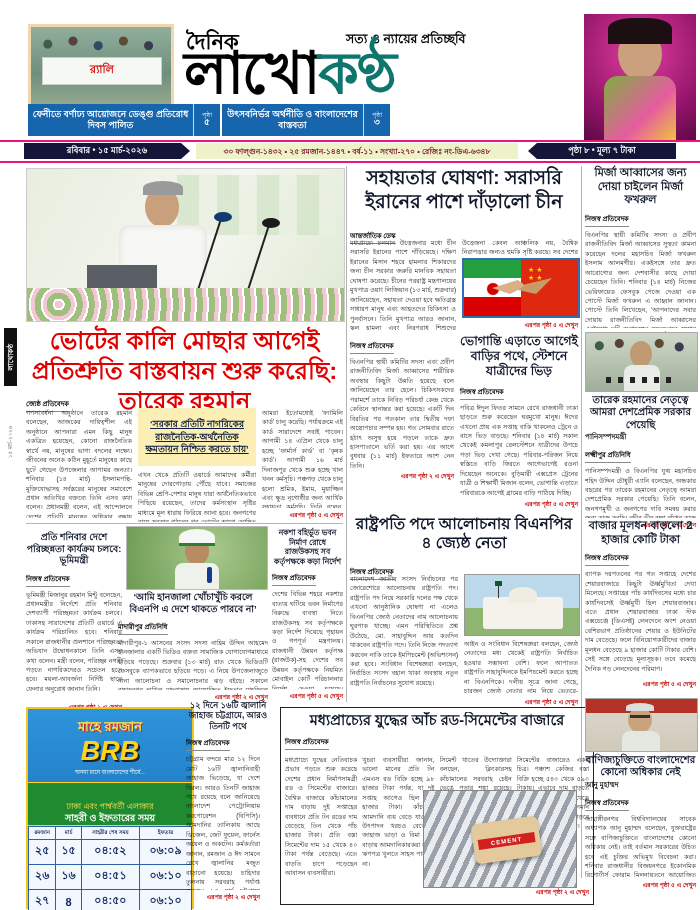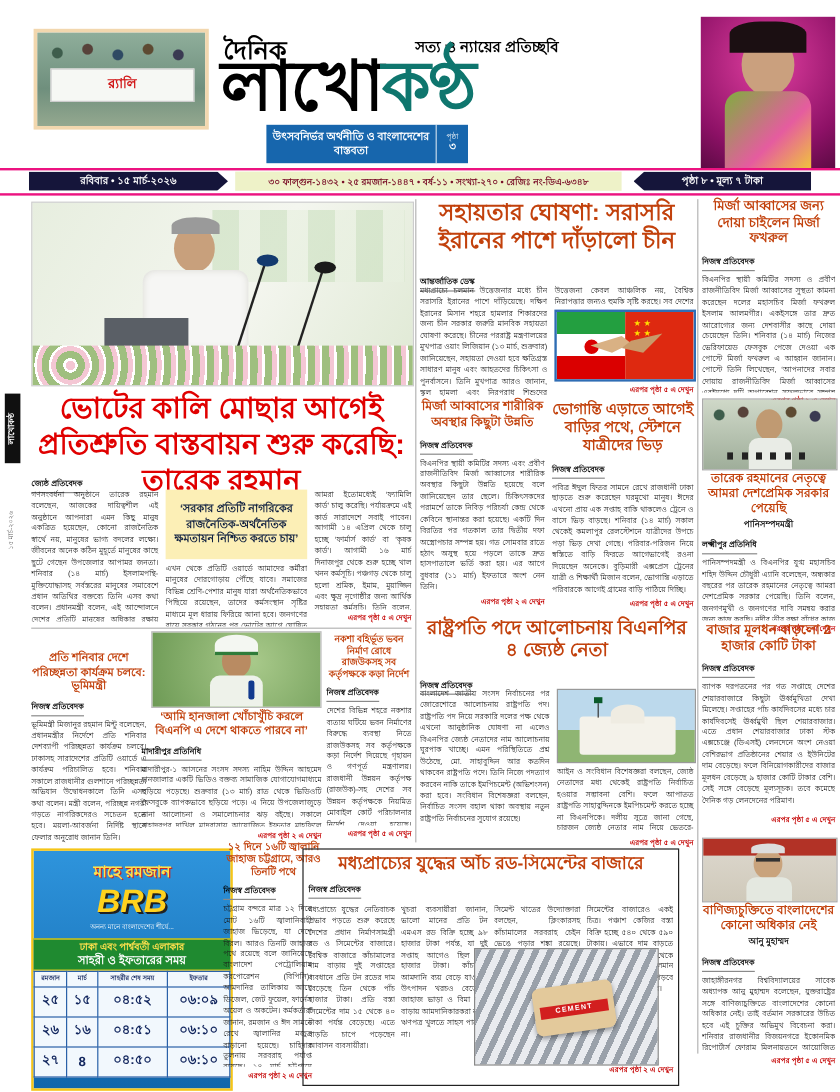--- a/index.html
+++ b/index.html
@@ -1,24 +1,24 @@
 <!DOCTYPE html>
 <html><head>
 <meta charset="utf-8">
 <style>
   html,body{margin:0;padding:0;background:#e9e9e9;}
   #page{position:relative;width:700px;height:910px;background:#ffffff;overflow:hidden;
         font-family:"Liberation Sans",sans-serif;color:#111;}
   .abs{position:absolute;}
-  .hd{font-weight:bold;color:#c2410c;text-align:center;line-height:1.24;}
+  .hd{font-weight:bold;color:#0f172a;text-align:center;line-height:1.24;}
   .bd{font-size:6.3px;line-height:1.5;text-align:justify;color:#1a1a1a;overflow:hidden;}
   .bl{font-size:6.6px;font-weight:bold;color:#000;border-bottom:1px solid #8a8a8a;
       display:inline-block;padding-bottom:1px;margin:2px 0 3px 0;}
   .jp{color:#c40000;font-size:6px;font-weight:bold;text-align:right;margin-top:2px;}
-  .attr{font-size:7.2px;font-weight:bold;text-align:center;}
+  .attr{font-size:7.2px;font-weight:bold;text-align:left;}
   .sep{background:#b5b5b5;}
   
   .daily{font-size:21px;font-weight:bold;color:#000;}
   .slogan{font-size:12.5px;font-weight:bold;color:#000;}
   .mast{font-size:58px;font-weight:900;letter-spacing:-2px;line-height:1;}
   .mast .tb{color:#000;}
   .mast .tr{color:#0f766e;}
   .teaser{background:#1766ad;color:#fff;display:flex;align-items:stretch;}
   .teaser .lab{flex:1;display:flex;align-items:center;justify-content:center;
       font-weight:bold;font-size:9px;text-align:center;line-height:1.25;padding:1px 3px;}
@@ -60,29 +60,29 @@
   .head-sil{position:absolute;border-radius:50%;}
   
   .adbox{background:linear-gradient(180deg,#2e94dc,#1266ab);border:2px solid #f5c518;}
   .ad-ram{font-size:13px;font-weight:900;color:#ffe14d;text-shadow:1px 1px 0 #c22;
       text-align:center;margin-top:8px;}
   .ad-brb{font-size:27px;font-weight:900;font-style:italic;color:#ffd21e;
       text-shadow:1px 1px 0 #222,2px 2px 0 #222;text-align:center;line-height:1;}
   .ad-tag{font-size:5.6px;color:#fff;text-align:center;margin-top:3px;}
   .ad-band{background:#1f8a30;border-top:1px solid #ffd21e;border-bottom:1px solid #ffd21e;
       text-align:center;padding:2px 0;}
-  .ad-band .l1{font-size:8px;font-weight:bold;color:#ffe14d;line-height:1.2;}
+  .ad-band .l1{font-size:8px;font-weight:normal;color:#ffe14d;line-height:1.2;margin-top:17px;}
   .ad-band .l2{font-size:9.5px;font-weight:bold;color:#fff;line-height:1.2;}
   .adtable{width:100%;border-collapse:collapse;background:#f2f8fd;}
   .adtable td,.adtable th{border:1px solid #2a61a8;text-align:center;color:#12265e;}
   .adtable th{font-size:5.4px;padding:2px 1px;}
   .adtable td{font-size:11px;font-weight:bold;padding:2.5px 1px;margin-left:20px;}
   .quote{background:#fcefb6;color:#102040;font-weight:bold;font-size:9.2px;
       text-align:center;line-height:1.35;display:flex;align-items:center;
-      justify-content:center;padding:3px 5px;}
+      justify-content:center;padding:3px 5px;text-decoration:underline;}
 </style>
 </head>
 <body>
 
 <div id="page">
 
   <div class="abs ph rally" style="left:28px;top:24px;width:140px;height:78px;">
     <div class="crowd"></div>
     <div class="banner">
       <span>র‍্যালি</span>
@@ -94,20 +94,27 @@
   <div class="abs mast" style="left:184px;top:44px;">
     <span class="tb">লাখো</span><span class="tr">কণ্ঠ</span>
   </div>
 
   <div class="abs ph rash" style="left:584px;top:14px;width:112px;height:126px;">
     <div class="head-sil" style="left:34px;top:14px;width:44px;height:52px;background:#caa07e;"></div>
     <div class="head-sil" style="left:24px;top:4px;width:64px;height:26px;background:#1b0f12;border-radius:40% 40% 0 0;"></div>
     <div class="abs" style="left:20px;top:62px;width:72px;height:64px;background:linear-gradient(135deg,#7fae3e,#e55c9f 60%,#f0c23e);border-radius:14px 14px 0 0;"></div>
   </div>
 
+  <div class="abs teaser" style="left:28px;top:104px;width:192px;height:32px;">
+    <div class="lab">ফেনীতে বর্ণাঢ্য আয়োজনে ডেঙ্গু প্রতিরোধ দিবস পালিত</div>
+    <div class="chip">
+      <span class="w">পৃষ্ঠা</span>
+      <span class="n">৫</span>
+    </div>
+  </div>
   <div class="abs teaser" style="left:222px;top:104px;width:168px;height:32px;">
     <div class="lab">উৎসবনির্ভর অর্থনীতি ও বাংলাদেশের বাস্তবতা</div>
     <div class="chip">
       <span class="w">পৃষ্ঠা</span>
       <span class="n">৩</span>
     </div>
   </div>
 
   <div class="abs magline" style="left:0;top:140px;width:700px;height:2px;"></div>
   <div class="abs dbox" style="left:24px;top:143px;width:166px;height:16px;clip-path:polygon(0 0,calc(100% - 9px) 0,100% 50%,calc(100% - 9px) 100%,0 100%);">রবিবার • ১৫ মার্চ-২০২৬</div>
@@ -148,21 +155,21 @@
       <div class="quote" style="height:52px;">‘সরকার প্রতিটি নাগরিকের রাজনৈতিক-অর্থনৈতিক ক্ষমতায়ন নিশ্চিত করতে চায়’</div>
       <div class="bd" style="height:52px;margin-top:4px;">এখন থেকে প্রতিটি ওয়ার্ডে আমাদের কর্মীরা মানুষের দোরগোড়ায় পৌঁছে যাবে। সমাজের বিভিন্ন শ্রেণি-পেশার মানুষ যারা অর্থনৈতিকভাবে পিছিয়ে রয়েছেন, তাদের কর্মসংস্থান সৃষ্টির মাধ্যমে মূল ধারায় ফিরিয়ে আনা হবে। জনগণের রায়ে সরকার গঠনের পর ভোটের আগে ঘোষিত সব প্রতিশ্রুতি বাস্তবায়নে কাজ শুরু করেছি।</div>
     </div>
     <div style="width:81px;">
       <div class="bd" style="height:100px;">আমরা ইতোমধ্যেই ‘ফ্যামিলি কার্ড’ চালু করেছি। পর্যায়ক্রমে এই কার্ড সারাদেশে সবাই পাবেন। আগামী ১৪ এপ্রিল থেকে চালু হচ্ছে ‘ফার্মার্স কার্ড’ বা ‘কৃষক কার্ড’। আগামী ১৬ মার্চ দিনাজপুর থেকে শুরু হচ্ছে খাল খনন কর্মসূচি। পঞ্চগড় থেকে চালু হলো শ্রমিক, ইমাম, মুয়াজ্জিন এবং ক্ষুদ্র নৃগোষ্ঠীর জন্য আর্থিক সহায়তা কর্মসূচি। তিনি বলেন, দেশের প্রয়োজনে সারাদেশে আমাদের প্রত্যেকটা কর্মী প্রস্তুত রয়েছে।</div>
       <div class="jp">এরপর পৃষ্ঠা ৫ এ দেখুন</div>
     </div>
   </div>
   <div class="abs sep" style="left:26px;top:523px;width:317px;height:1px;"></div>
 
-  <div class="abs" style="left:26px;top:543px;width:96px;">
+  <div class="abs" style="left:26px;top:532px;width:96px;">
     <div class="hd" style="font-size:9.3px;">প্রতি শনিবার দেশে পরিচ্ছন্নতা কার্যক্রম চলবে: ভূমিমন্ত্রী</div>
     <div><span class="bl">নিজস্ব প্রতিবেদক</span></div>
     <div class="bd" style="height:110px;">ভূমিমন্ত্রী মিজানুর রহমান মিন্টু বলেছেন, প্রধানমন্ত্রীর নির্দেশে প্রতি শনিবার দেশব্যাপী পরিচ্ছন্নতা কার্যক্রম চলবে। ঢাকাসহ সারাদেশের প্রতিটি ওয়ার্ডে এ কার্যক্রম পরিচালিত হবে। শনিবার সকালে রাজধানীর গুলশানে পরিচ্ছন্নতা অভিযান উদ্বোধনকালে তিনি এসব কথা বলেন। মন্ত্রী বলেন, পরিচ্ছন্ন নগরী গড়তে নাগরিকদেরও সচেতন হতে হবে। ময়লা-আবর্জনা নির্দিষ্ট স্থানে ফেলার অনুরোধ জানান তিনি।</div>
     <div class="jp">এরপর পৃষ্ঠা ২ এ দেখুন</div>
   </div>
 
   <div class="abs ph clericph" style="left:126px;top:526px;width:140px;height:62px;border:1px solid #bbb;">
     <div class="head-sil" style="left:58px;top:10px;width:24px;height:28px;background:#b98b62;"></div>
     <div class="abs" style="left:52px;top:2px;width:36px;height:14px;background:#f4f7f2;border-radius:50% 50% 0 0;border-bottom:3px solid #2f7c3a;"></div>
     <div class="abs" style="left:48px;top:36px;width:44px;height:26px;background:#eef2ea;border-radius:8px 8px 0 0;"></div>
@@ -220,21 +227,21 @@
       </table>
   </div>
 
   <div class="abs" style="left:186px;top:700px;width:84px;">
     <div class="hd" style="font-size:8.4px;">১২ দিনে ১৬টি জ্বালানি জাহাজ চট্টগ্রামে, আরও তিনটি পথে</div>
     <div><span class="bl">নিজস্ব প্রতিবেদক</span></div>
     <div class="bd" style="height:136px;width:74px;">চট্টগ্রাম বন্দরে মাত্র ১২ দিনে মোট ১৬টি জ্বালানিবাহী জাহাজ ভিড়েছে, যা দেশে বিরল। আরও তিনটি জাহাজ পথে রয়েছে বলে জানিয়েছে বাংলাদেশ পেট্রোলিয়াম করপোরেশন (বিপিসি)। আমদানির তালিকায় আছে ডিজেল, জেট ফুয়েল, ফার্নেস অয়েল ও অকটেন। কর্মকর্তারা জানান, রমজান ও ঈদ সামনে রেখে জ্বালানির মজুত বাড়ানো হয়েছে। চাহিদার তুলনায় সরবরাহ পর্যাপ্ত রয়েছে। ১৪ মার্চ চট্টগ্রামে পৌঁছেছে ‘এমএন পেগাসাস’ ট্যাংকার; এতে ৩৩,১৬৫ টন জ্বালানি রয়েছে। বিপিসি জানায়, এপ্রিলের মধ্যে আরও কয়েকটি জাহাজ পৌঁছবে। সংকটের শঙ্কা নেই।</div>
     <div class="jp" style="width:74px;">এরপর পৃষ্ঠা ২ এ দেখুন</div>
   </div>
 
-  <div class="abs" style="left:252px;top:707px;width:314px;height:198px;border:1.5px solid #222;padding:4px;box-sizing:border-box;">
+  <div class="abs" style="left:280px;top:707px;width:314px;height:198px;border:1.5px solid #222;padding:4px;box-sizing:border-box;">
     <div class="hd" style="font-size:14.5px;white-space:nowrap;overflow:hidden;">মধ্যপ্রাচ্যের যুদ্ধের আঁচ রড-সিমেন্টের বাজারে</div>
     <div><span class="bl">নিজস্ব প্রতিবেদক</span></div>
     <div style="display:flex;gap:5px;margin-top:2px;">
       <div class="bd" style="flex:1;height:140px;">মধ্যপ্রাচ্যে যুদ্ধের নেতিবাচক প্রভাব পড়তে শুরু করেছে দেশের প্রধান নির্মাণসামগ্রী রড ও সিমেন্টের বাজারে। বৈশ্বিক বাজারে কাঁচামালের দাম বাড়ায় দুই সপ্তাহের ব্যবধানে প্রতি টন রডের দাম বেড়েছে তিন থেকে পাঁচ হাজার টাকা। প্রতি বস্তা সিমেন্টের দাম ১৫ থেকে ৪০ টাকা পর্যন্ত বেড়েছে। এতে বাড়তি চাপে পড়েছেন আবাসন ব্যবসায়ীরা।</div>
       <div class="bd" style="flex:1;height:140px;">খুচরা ব্যবসায়ীরা জানান, ভালো মানের প্রতি টন এমএস রড বিক্রি হচ্ছে ৯৮ হাজার টাকা পর্যন্ত, যা দুই সপ্তাহ আগেও ছিল ৯৩ হাজার টাকা। কাঁচামাল আমদানি ব্যয় বেড়ে যাওয়ায় উৎপাদন খরচও বেড়েছে। জাহাজ ভাড়া ও বিমা খরচ বাড়ায় আমদানিকারকরা নতুন ঋণপত্র খুলতে সাহস পাচ্ছেন না।</div>
       <div class="bd" style="flex:1;height:140px;">সিমেন্ট খাতের উদ্যোক্তারা বলছেন, ক্লিংকারসহ কাঁচামালের সরবরাহ চেইন ভেঙে পড়ার শঙ্কা রয়েছে। লোহিত সাগর হয়ে আসা জাহাজগুলোকে বিকল্প পথে আনতে হচ্ছে, এতে সময় ও ব্যয় দুটিই বাড়ছে। নির্মাণ মৌসুমে এমন দাম বৃদ্ধিতে প্রকল্প ব্যয় বেড়ে যাওয়ার আশঙ্কা করছেন সংশ্লিষ্টরা।</div>
       <div style="flex:1;">
         <div class="bd" style="height:130px;">সিমেন্টের বাজারেও একই চিত্র। পঞ্চাশ কেজির বস্তা বিক্রি হচ্ছে ৫৪০ থেকে ৫৯০ টাকায়। এভাবে দাম বাড়তে থাকলে খরচ হবে ৫৬০ থেকে ৬২০ টাকা। চলমান প্রকল্পগুলো মুখ থুবড়ে পড়বে বলে আশঙ্কা ব্যবসায়ীদের।</div>
         <div class="jp">এরপর পৃষ্ঠা ২ এ দেখুন</div>
       </div>
@@ -262,21 +269,20 @@
         <svg class="abs" style="left:28px;top:10px;" width="60" height="30">
           <polygon points="0,18 26,10 34,16 18,24" fill="#d9b184"></polygon>
           <polygon points="60,8 34,14 26,20 44,24" fill="#c89a6a"></polygon>
         </svg>
       </div>
       <div class="jp">এরপর পৃষ্ঠা ৫ এ দেখুন</div>
     </div>
   </div>
 
   <div class="abs" style="left:350px;top:334px;width:104px;">
-    <div class="hd" style="font-size:10.3px;">মির্জা আব্বাসের শারীরিক অবস্থার কিছুটা উন্নতি</div>
     <div><span class="bl">নিজস্ব প্রতিবেদক</span></div>
     <div class="bd" style="height:112px;">বিএনপির স্থায়ী কমিটির সদস্য এবং প্রবীণ রাজনীতিবিদ মির্জা আব্বাসের শারীরিক অবস্থার কিছুটা উন্নতি হয়েছে বলে জানিয়েছেন তার ছেলে। চিকিৎসকদের পরামর্শে তাকে নিবিড় পরিচর্যা কেন্দ্র থেকে কেবিনে স্থানান্তর করা হয়েছে। একটি দিন বিরতির পর গতকাল তার দ্বিতীয় দফা অস্ত্রোপচার সম্পন্ন হয়। গত সোমবার রাতে হঠাৎ অসুস্থ হয়ে পড়লে তাকে দ্রুত হাসপাতালে ভর্তি করা হয়। এর আগে বুধবার (১১ মার্চ) ইফতারে অংশ নেন তিনি।</div>
     <div class="jp">এরপর পৃষ্ঠা ২ এ দেখুন</div>
   </div>
 
   <div class="abs" style="left:460px;top:334px;width:118px;">
     <div class="hd" style="font-size:12.3px;">ভোগান্তি এড়াতে আগেই বাড়ির পথে, স্টেশনে যাত্রীদের ভিড়</div>
     <div><span class="bl">নিজস্ব প্রতিবেদক</span></div>
     <div class="bd" style="height:94px;">পবিত্র ঈদুল ফিতর সামনে রেখে রাজধানী ঢাকা ছাড়তে শুরু করেছেন ঘরমুখো মানুষ। ঈদের এখনো প্রায় এক সপ্তাহ বাকি থাকলেও ট্রেনে ও বাসে ভিড় বাড়ছে। শনিবার (১৪ মার্চ) সকাল থেকেই কমলাপুর রেলস্টেশনে যাত্রীদের উপচে পড়া ভিড় দেখা গেছে। পরিবার-পরিজন নিয়ে স্বস্তিতে বাড়ি ফিরতে আগেভাগেই রওনা দিয়েছেন অনেকে। বুড়িমারী এক্সপ্রেস ট্রেনের যাত্রী ও শিক্ষার্থী মিজান বলেন, ভোগান্তি এড়াতে পরিবারকে আগেই গ্রামের বাড়ি পাঠিয়ে দিচ্ছি।</div>
     <div class="jp">এরপর পৃষ্ঠা ৫ এ দেখুন</div>

